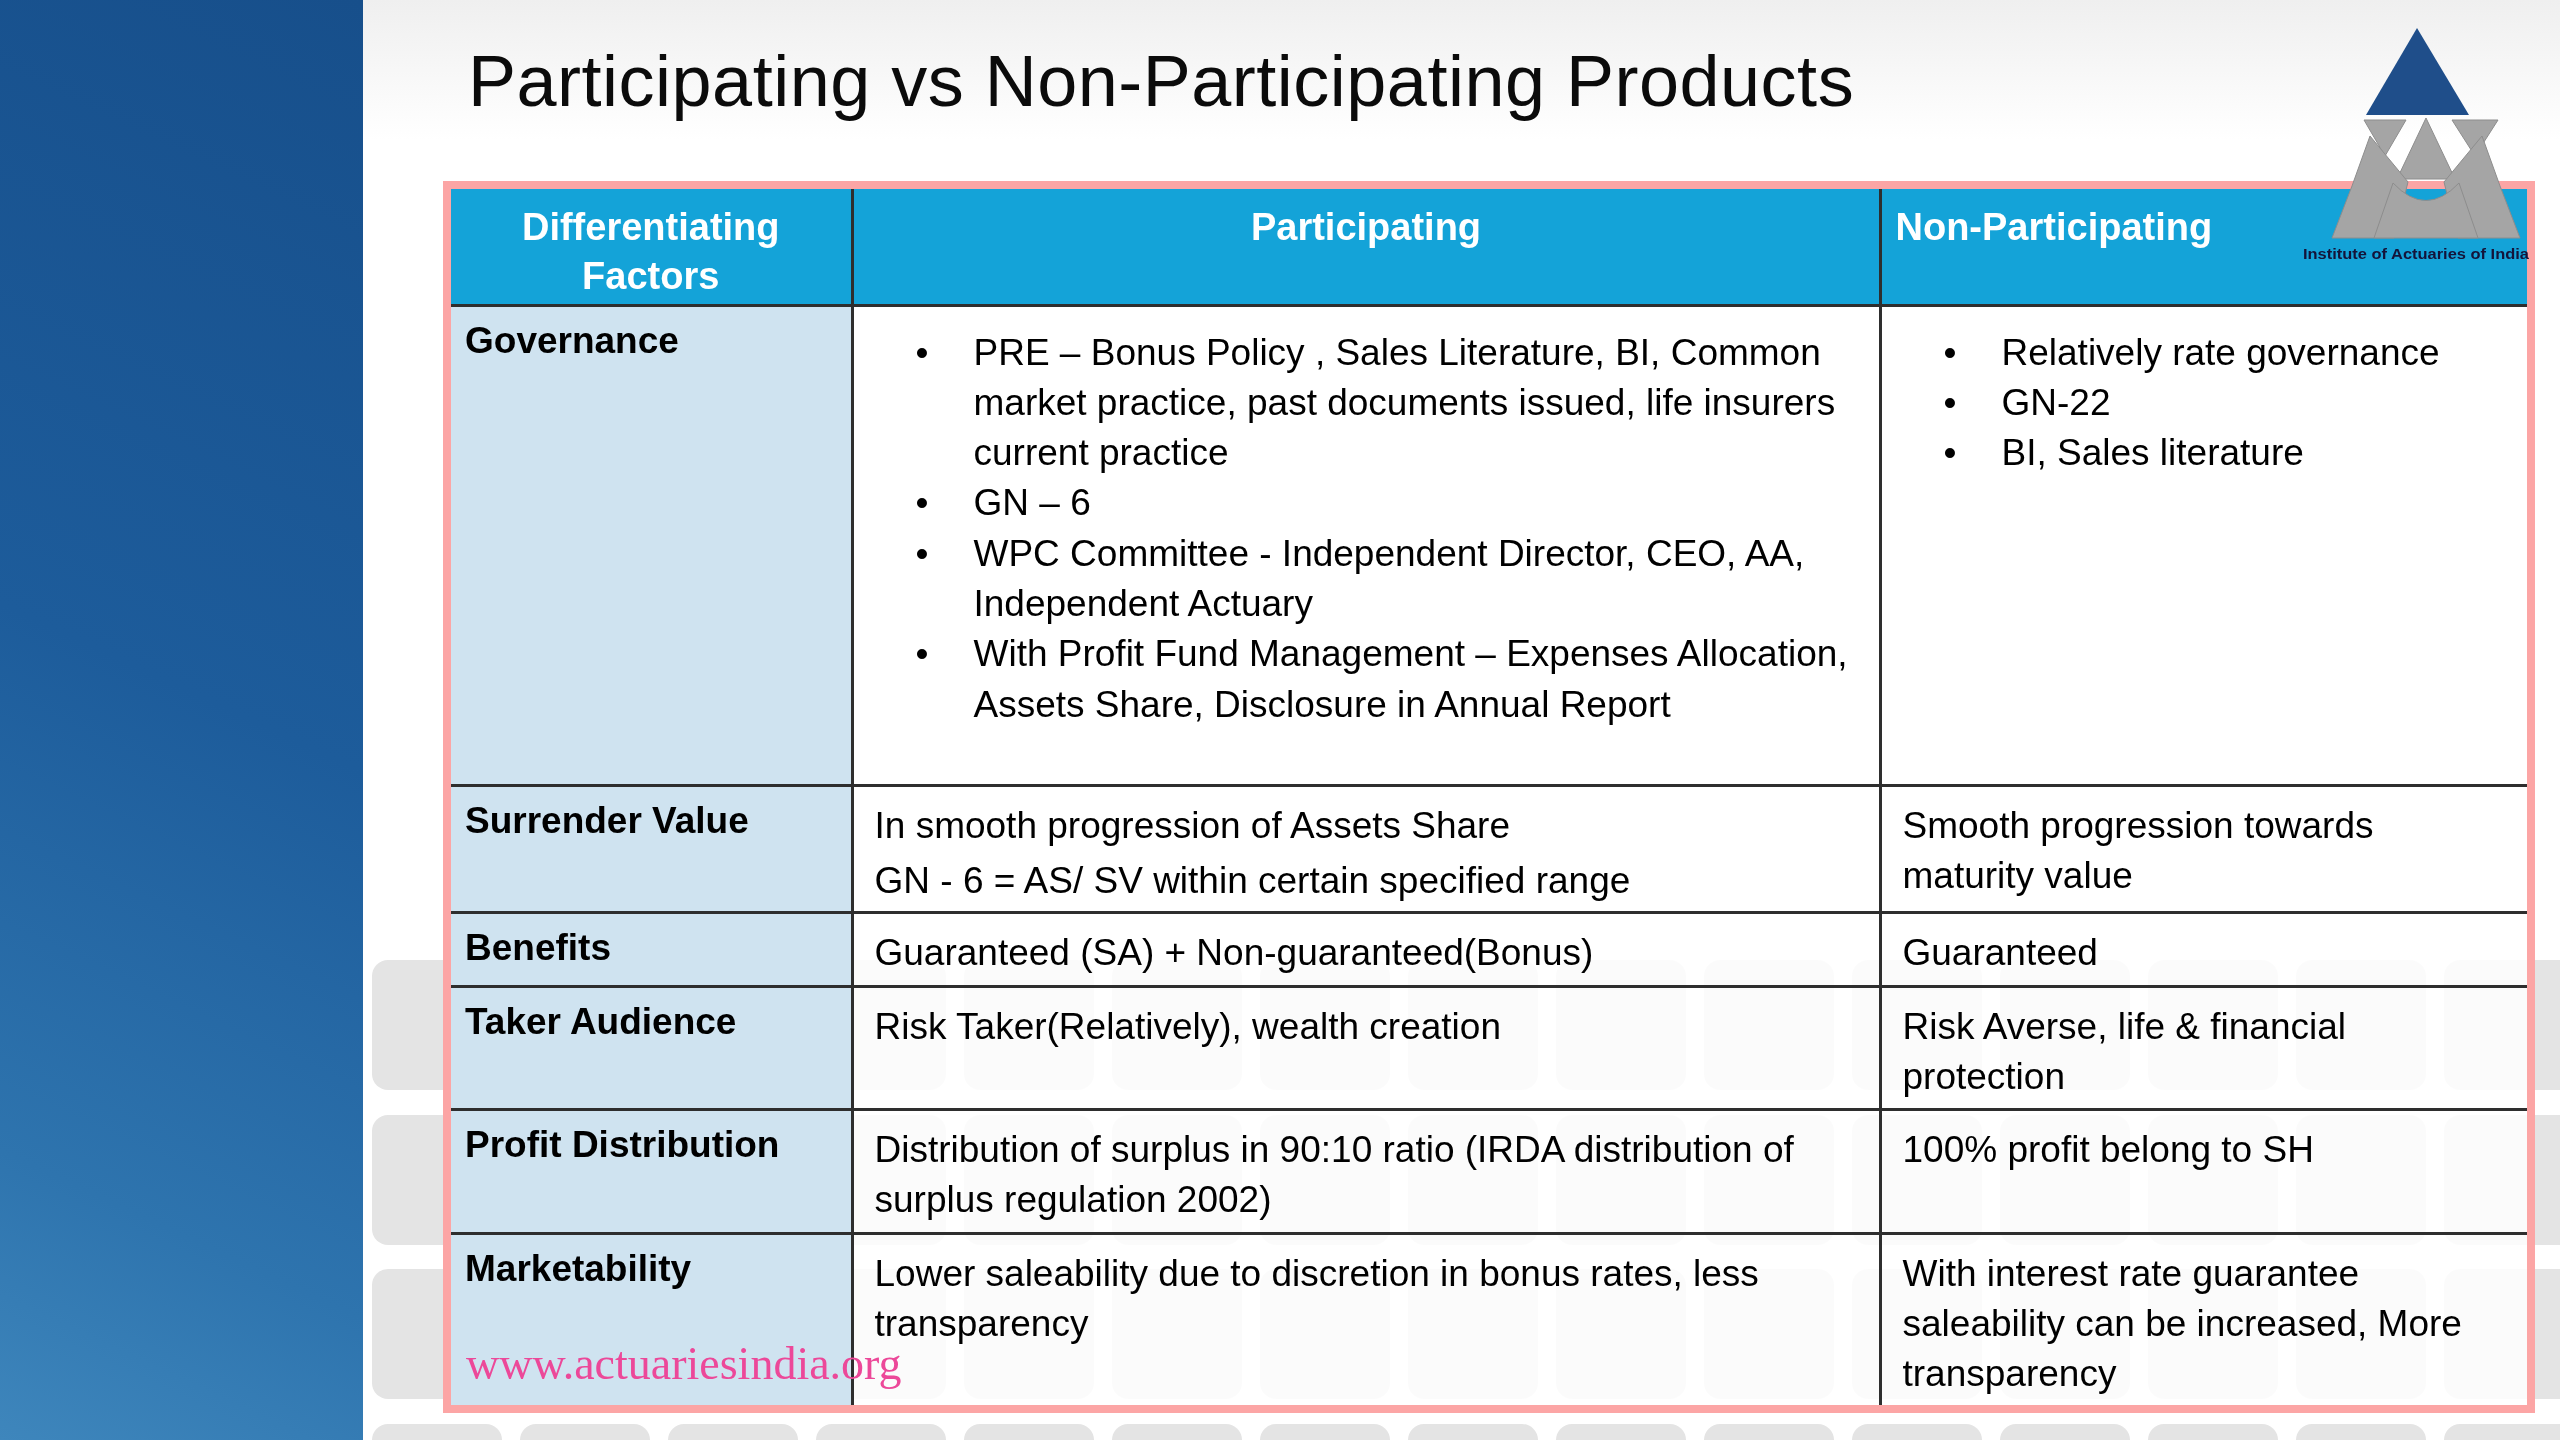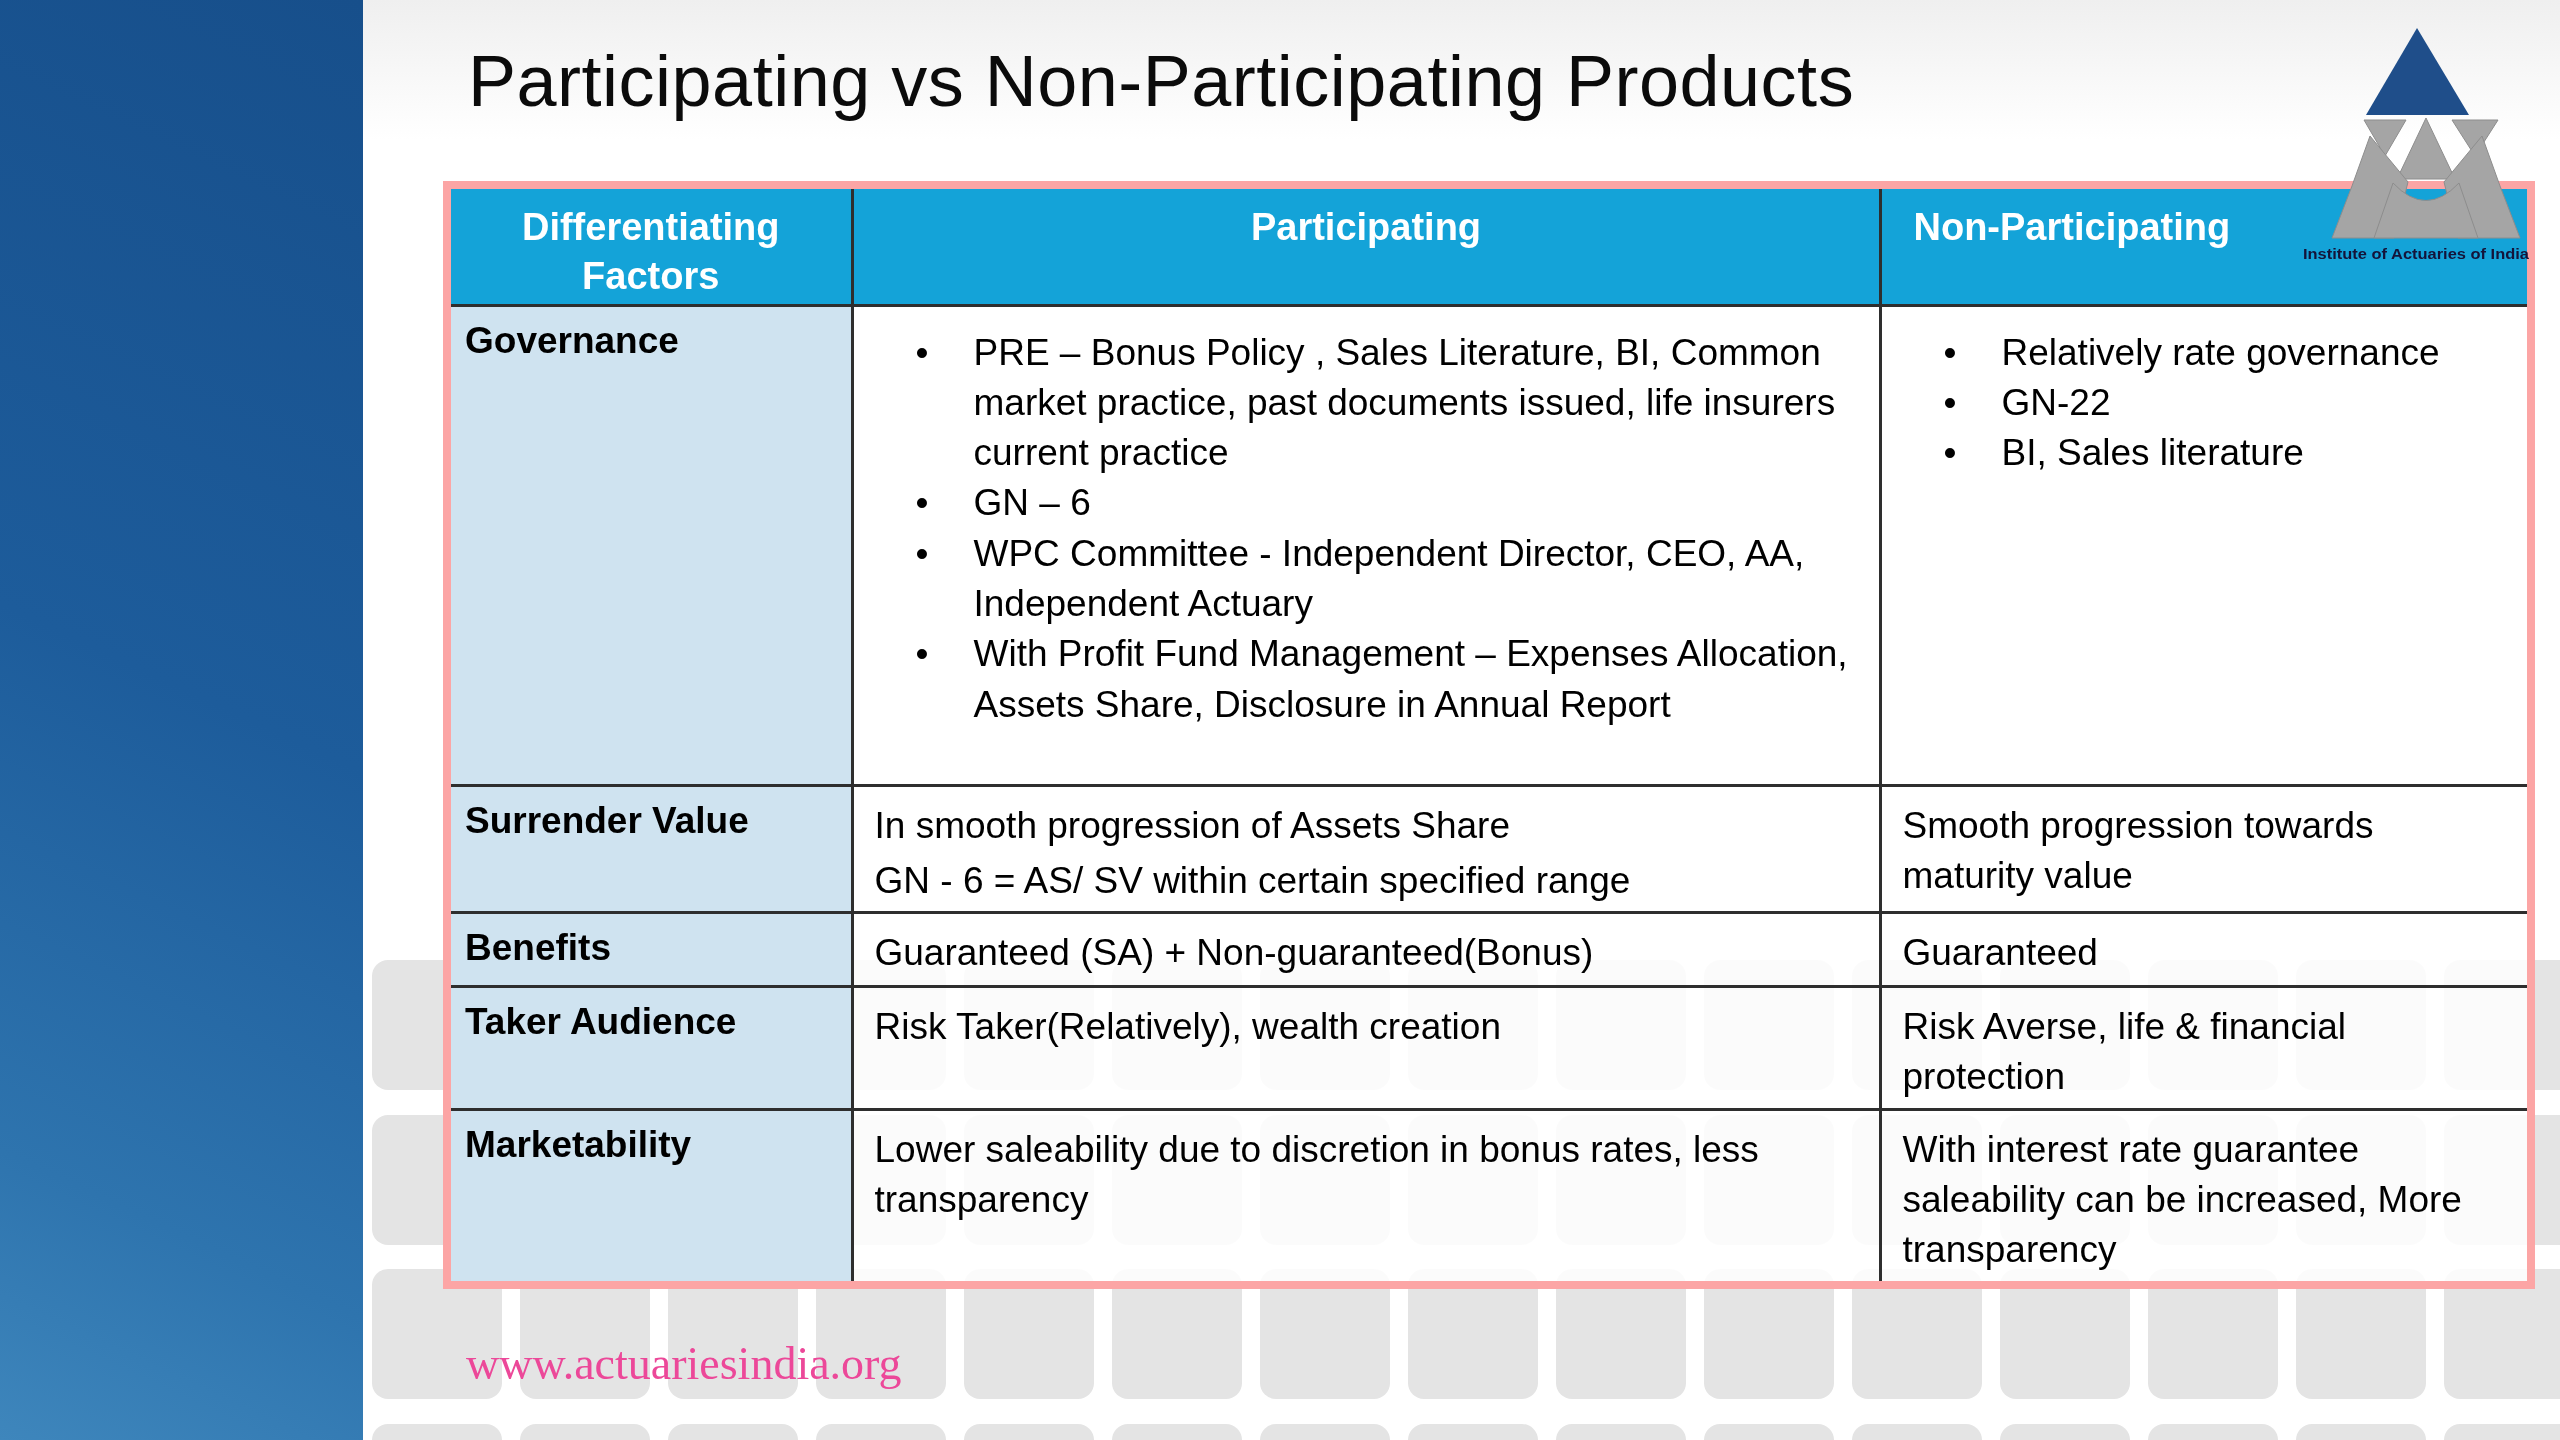--- a/index.html
+++ b/index.html
@@ -25,21 +25,21 @@
          font-size:72px;font-weight:400;letter-spacing:0.5px;color:#0b0b0b;white-space:nowrap;}
 
   
   table.cmp{position:absolute;left:443px;top:181px;width:2084px;z-index:1;
             border-collapse:collapse;table-layout:fixed;}
   table.cmp,".cmp" th,.cmp td{border:3px solid #2e2e2e;}
   table.cmp{border:8px solid #fca5a5;}
   .cmp th,.cmp td{border:3px solid #2e2e2e;vertical-align:top;overflow:hidden;}
   .hc{background:#14A3D8;color:#ffffff;font-size:38px;font-weight:bold;
       text-align:center;padding:14px 8px 0 8px;line-height:1.3;}
-  .hc.c3{text-align:left;padding-left:32px;}
+  .hc.c3{text-align:left;padding-left:14px;}
   .fc{background:#CFE3F0;color:#000;font-size:37px;font-weight:bold;
       padding:10px 8px 0 14px;line-height:1.3;}
   .bc{background:rgba(255,255,255,0.86);color:#000;font-size:37px;
       padding:9px 14px 0 16px;line-height:1.36;}
   .blist{list-style:none;margin:12px;padding:0;}
   .blist li{position:relative;padding-left:92px;}
   .blist li::before{content:"\2022";position:absolute;left:34px;top:0;}
   .lines div{margin:5px;}
 
   .rh-header{height:120px;} .rh-gov{height:480px;} .rh-sur{height:118px;}
@@ -187,20 +187,33 @@
         <div class="lines">
               <div>Risk Taker(Relatively), wealth creation</div>
             </div>
       </td>
       <td class="bc">
         <div class="lines">
               <div>Risk Averse, life &amp; financial protection</div>
             </div>
       </td>
     </tr>
+    <tr class="rh-pro">
+      <td class="fc">Profit Distribution</td>
+      <td class="bc">
+        <div class="lines">
+              <div>Distribution of surplus in 90:10 ratio (IRDA distribution of surplus regulation 2002)</div>
+            </div>
+      </td>
+      <td class="bc">
+        <div class="lines">
+              <div>100% profit belong to SH</div>
+            </div>
+      </td>
+    </tr>
     <tr class="rh-mar">
       <td class="fc">Marketability</td>
       <td class="bc">
         <div class="lines">
               <div>Lower saleability due to discretion in bonus rates, less transparency</div>
             </div>
       </td>
       <td class="bc">
         <div class="lines">
               <div>With interest rate guarantee saleability can be increased, More transparency</div>

